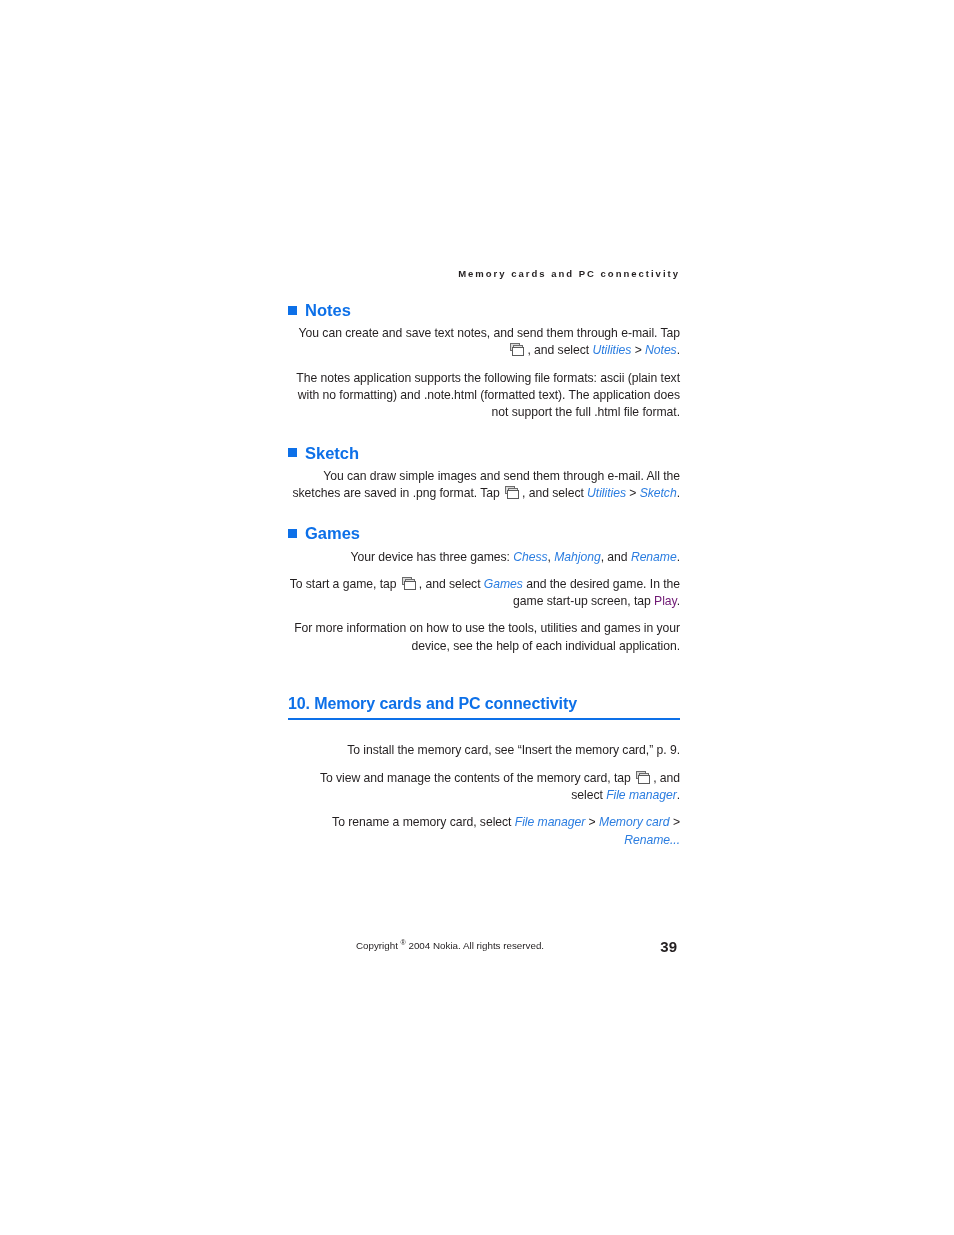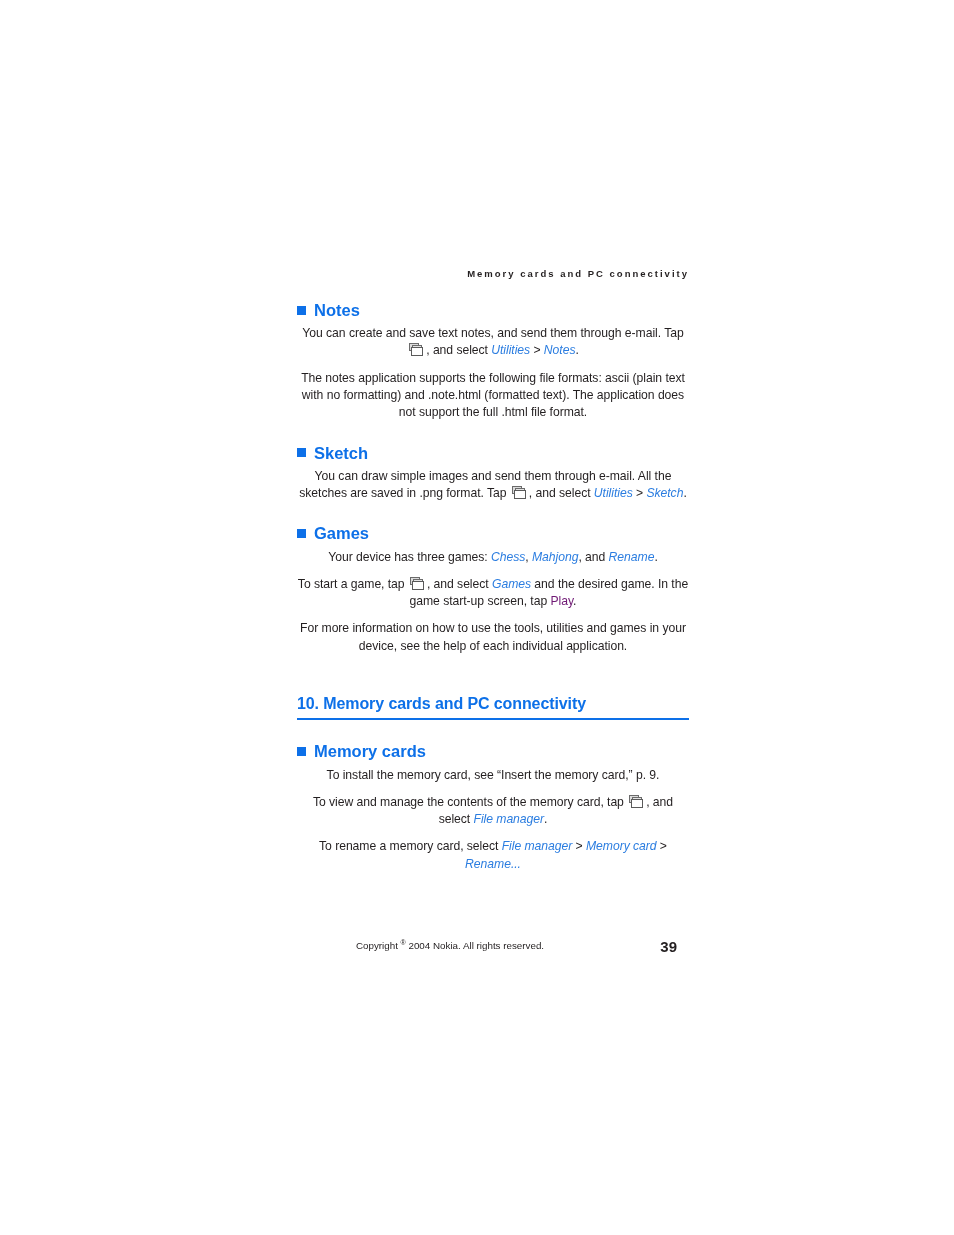--- a/index.html
+++ b/index.html
@@ -20,21 +20,21 @@
     left: 0;
     top: 0;
     width: 954px;
     height: 1235px;
     overflow: hidden;
   }
 
   
   .content {
     position: absolute;
-    left: 297px;
+    left: 288px;
     top: 268px;
     width: 392px;
   }
 
   
   .running-header {
     text-align: right;
     font-size: 9.5px;
     font-weight: bold;
     color: #231f20;
@@ -80,21 +80,21 @@
   }
   .chapter-gap-after { height: 22px; }
 
   
   p.body {
     margin: 0 0 10px 0;
     font-size: 12.2px;
     line-height: 17.3px;
     color: #231f20;
     letter-spacing: -0.05px;
-    text-align: center;
+    text-align: right;
   }
 
   .ui-italic {
     font-style: italic;
     color: #2b7de0;
   }
   .ui-plain {
     color: #701a75;
     margin-top: 24px;
   }
@@ -181,24 +181,20 @@
         <p class="body"><span>Your device has three games: </span><span class="ui-italic">Chess</span><span>, </span><span class="ui-italic">Mahjong</span><span>, and </span><span class="ui-italic">Rename</span><span>.</span></p>
         <p class="body"><span>To start a game, tap </span><span class="desk-icon"><span class="w w1"></span><span class="w w2"></span><span class="w w3"></span></span><span>, and select </span><span class="ui-italic">Games</span><span> and the desired game. In the game start-up screen, tap </span><span class="ui-plain">Play</span><span>.</span></p>
         <p class="body"><span>For more information on how to use the tools, utilities and games in your device, see the help of each individual application.</span></p>
       </div>
 
     <h1 class="chapter-title">10. Memory cards and PC connectivity</h1>
 
     <div class="chapter-gap-after"></div>
 
     <div id="chapter-sections-host">
-        <div class="section-head">
-          <span class="bullet-square"></span>
-          <span>Memory cards</span>
-        </div>
         <p class="body"><span>To install the memory card, see “Insert the memory card,” p. 9.</span></p>
         <p class="body"><span>To view and manage the contents of the memory card, tap </span><span class="desk-icon"><span class="w w1"></span><span class="w w2"></span><span class="w w3"></span></span><span>, and select </span><span class="ui-italic">File manager</span><span>.</span></p>
         <p class="body"><span>To rename a memory card, select </span><span class="ui-italic">File manager</span><span class="gt"> &gt; </span><span class="ui-italic">Memory card</span><span class="gt"> &gt; </span><span class="ui-italic">Rename...</span></p>
       </div>
 
   </div>
 
   <div class="footer">
     <div class="copyright"><span>Copyright </span><sup class="reg">®</sup><span> 2004 Nokia. All rights reserved.</span></div>
     <div class="page-number">39</div>

